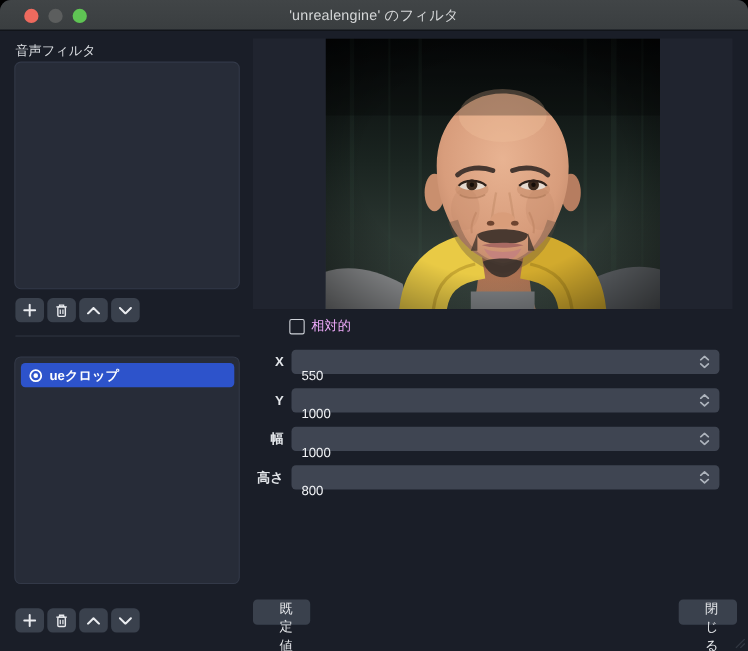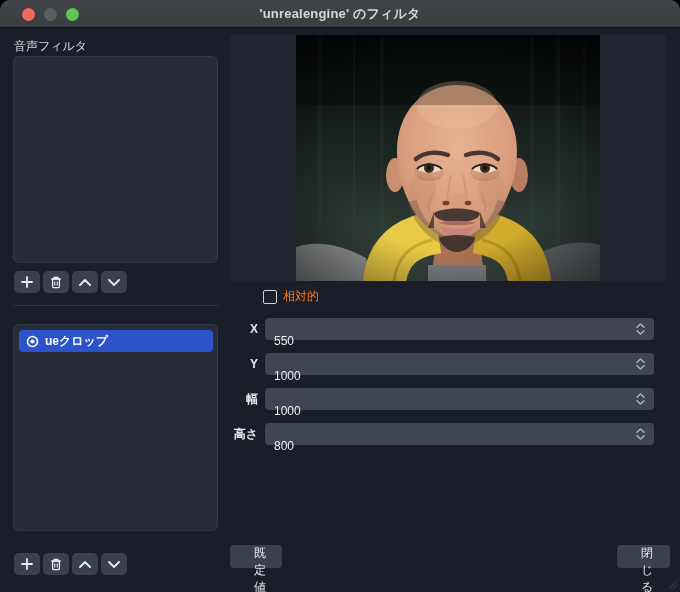--- a/index.html
+++ b/index.html
@@ -14,21 +14,21 @@
     position:absolute; left:0; top:0; width:680px; height:28px;
     background:linear-gradient(#414547,#3a3e40);
     border-bottom:1px solid #101317;
   }
   .traffic { position:absolute; top:8px; width:13px; height:13px; border-radius:50%; }
   #tl-close { left:22px; background:#ee6a5e; }
   #tl-min   { left:44px; background:#5c5e5e; }
   #tl-zoom  { left:66px; background:#5fc454; }
   #window-title {
     position:absolute; left:0; right:0; top:0; height:28px; line-height:28px;
-    text-align:center; color:#d5d7d8; font-size:13px; font-weight:bold; letter-spacing:.2px;
+    text-align:center; color:#d5d7d8; font-size:13px; font-weight:normal; letter-spacing:.2px;
   }
   
   .section-label { position:absolute; color:#d9dce0; font-size:12px; }
   #audio-label  { left:14px; top:38px; }
   #effect-label { left:14px; top:315px; }
   .listbox {
     position:absolute; left:13px; width:205px; height:207px;
     background:#272c38; border:1px solid #333948; border-radius:6px;
   }
   #audio-list  { top:56px; }
@@ -52,21 +52,21 @@
   #preview-strip {
     position:absolute; left:230px; top:35px; width:436px; height:246px;
     background:#20242f;
   }
   #preview-image { position:absolute; left:66px; top:0; width:304px; height:246px; display:block; }
   #relative-row { position:absolute; left:263px; top:288px; display:flex; align-items:center; gap:6px; }
   #relative-checkbox {
     width:14px; height:14px; border:1px solid #cfd3d9; border-radius:2px;
     background:#1b1f29; cursor:pointer;
   }
-  #relative-label { color:#f97316; font-size:12px; }
+  #relative-label { color:#f0abfc; font-size:12px; }
   .field-row { position:absolute; left:228px; width:426px; height:22px; }
   .field-label {
     position:absolute; left:0; top:0; width:30px; height:22px; line-height:22px;
     text-align:right; color:#e2e5e9; font-size:12px; font-weight:bold;
   }
   .spinbox {
     position:absolute; left:37px; top:0; width:389px; height:22px;
     background:#3f4552; border-radius:4px; display:flex; align-items:center;
   }
   .spin-input {

